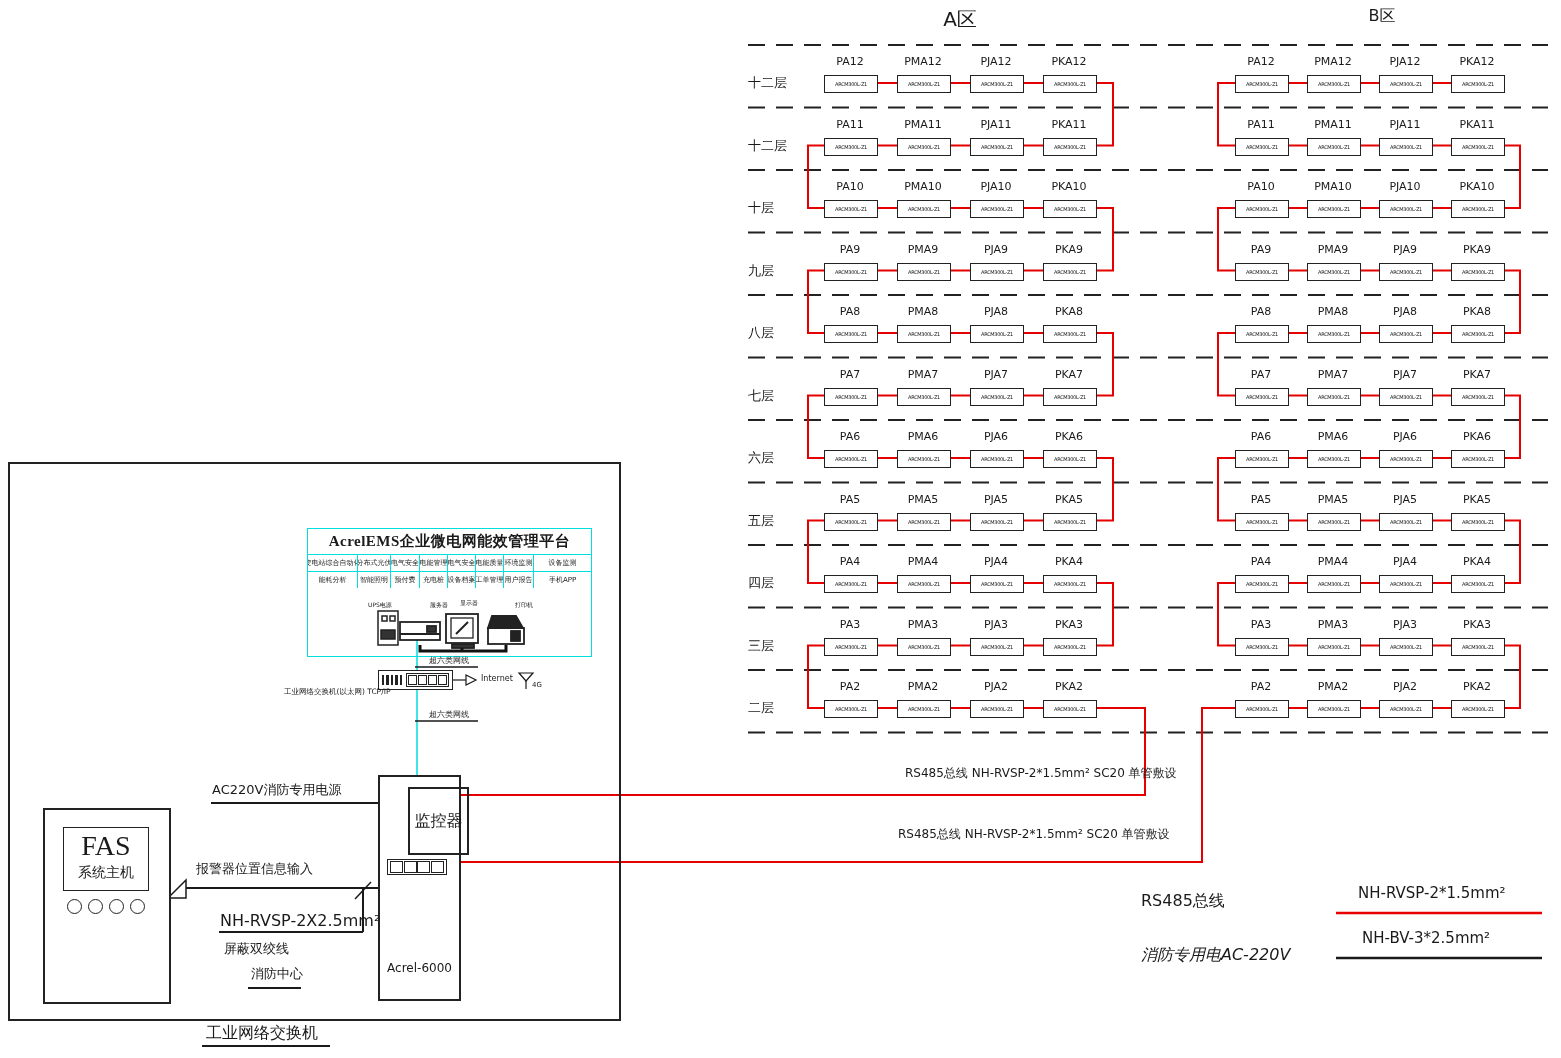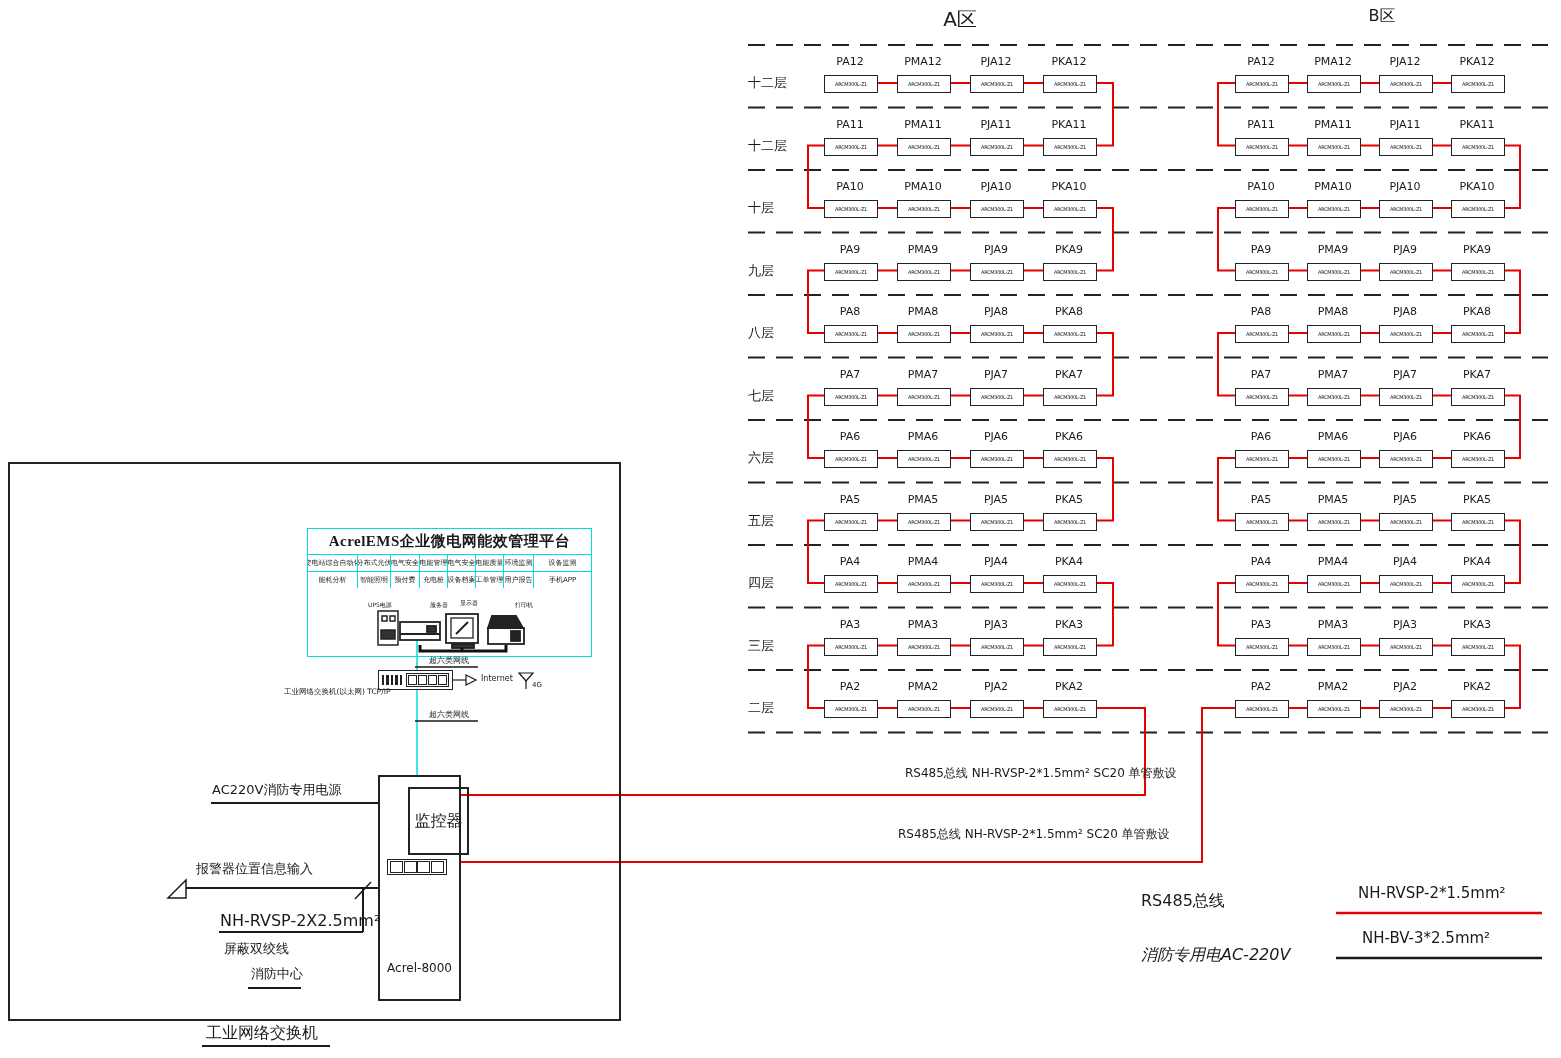--- a/index.html
+++ b/index.html
@@ -149,23 +149,33 @@
   <div class="lbl" style="left:429px;top:709px;font-size:8px;">超六类网线</div>
 
   <div id="cabinet">
     <div id="cab-screen">监控器</div>
     <div id="cab-strip">
       <span></span>
       <span></span>
       <span></span>
       <span></span>
     </div>
-    <div id="cab-model">Acrel-8000</div>
+    <div id="cab-model">Acrel-6000</div>
   </div>
 
+  <div id="fas">
+    <div id="fas-inner">
+      <div id="fas-name">FAS</div>
+      <div id="fas-sub">系统主机</div>
+    </div>
+    <span class="fas-dot" style="left:22px;"></span>
+    <span class="fas-dot" style="left:43px;"></span>
+    <span class="fas-dot" style="left:64px;"></span>
+    <span class="fas-dot" style="left:85px;"></span>
+  </div>
 
   <div class="lbl" style="left:212px;top:781px;font-size:13px;">AC220V消防专用电源</div>
   <div class="lbl" style="left:196px;top:860px;font-size:13px;">报警器位置信息输入</div>
   <div class="lbl" style="left:220px;top:911px;font-size:16px;">NH-RVSP-2X2.5mm²</div>
   <div class="lbl" style="left:224px;top:940px;font-size:13px;">屏蔽双绞线</div>
   <div class="lbl" style="left:251px;top:965px;font-size:13px;">消防中心</div>
   <div class="lbl" style="left:206px;top:1023px;font-size:16px;">工业网络交换机</div>
 
   <div class="lbl" style="left:930px;top:6px;width:60px;text-align:center;font-size:20px;">A区</div>
   <div class="lbl" style="left:1352px;top:6px;width:60px;text-align:center;font-size:16px;">B区</div>

